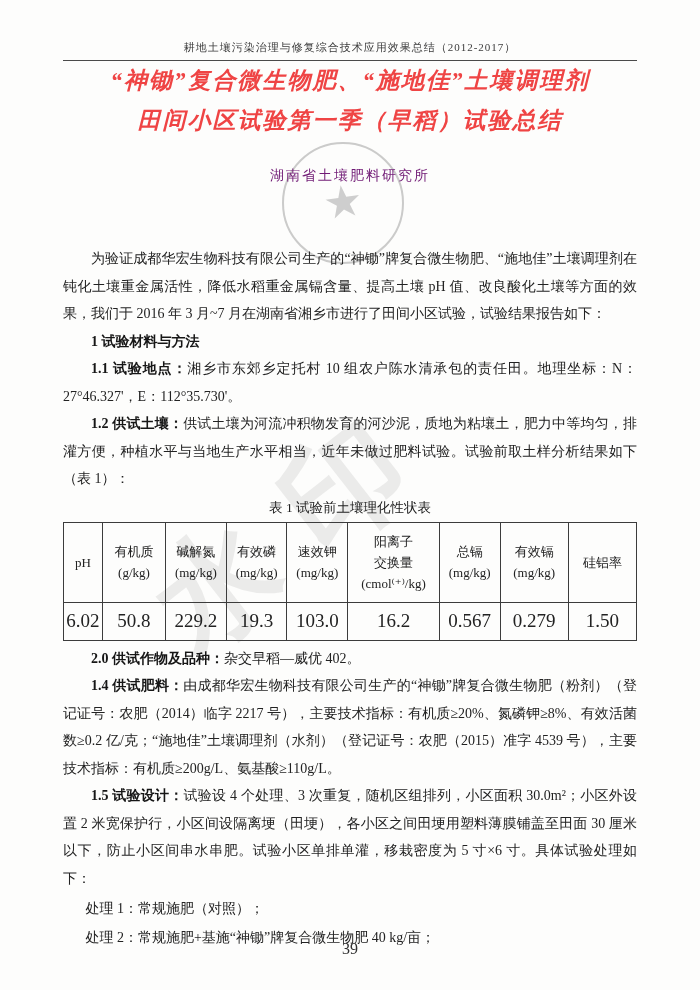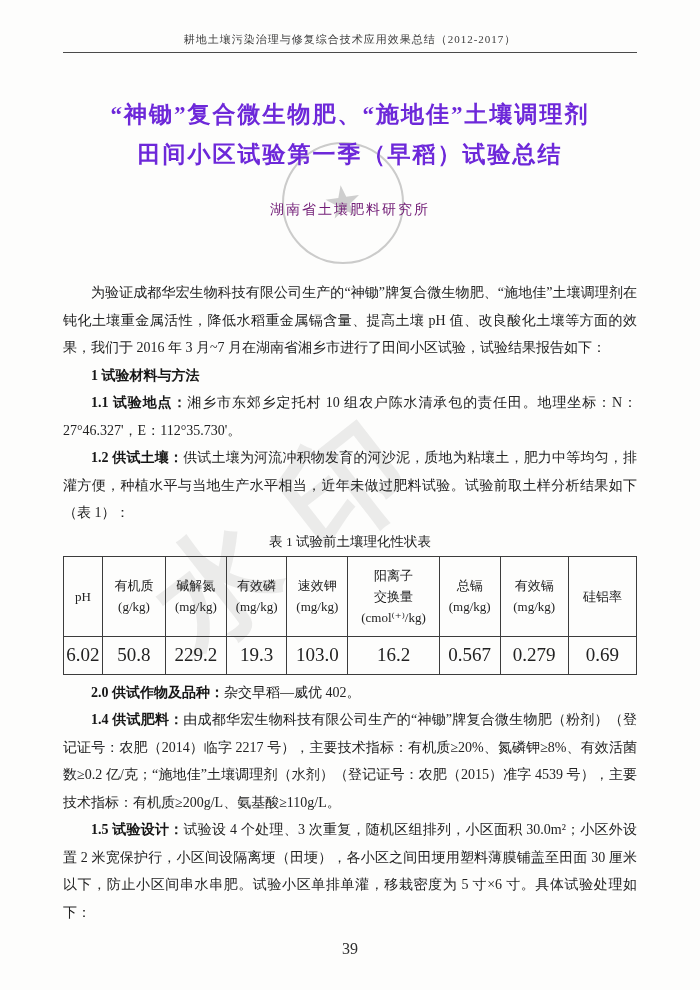--- a/index.html
+++ b/index.html
@@ -13,43 +13,43 @@
     margin: 0 auto;
     background: #fdfdfc;
     color: #1f1f1f;
     overflow: hidden;
   }
 
   .content {
     position: absolute;
     left: 63px;
     right: 63px;
-    top: 0;
+    top: 8px;
   }
 
   
   .running-header {
     margin-top: 32px;
     padding-bottom: 5px;
     border-bottom: 1.5px solid #4a4a4a;
     text-align: center;
     font-size: 11px;
     letter-spacing: 1px;
     color: #3c3c3c;
   }
 
   
   .doc-title {
-    margin-top: 42px;
     text-align: center;
     font-size: 23px;
     font-weight: 700;
     line-height: 40px;
     letter-spacing: 2px;
-    color: #6d28d9;
+    color: #ef4444;
+    font-style: italic;
   }
 
   .doc-author {
     margin-top: 26px;
     text-align: center;
     font-size: 14px;
     letter-spacing: 2px;
     color: #701a75;
   }
 
@@ -219,30 +219,34 @@
         <tbody>
           <tr>
             <td>6.02</td>
             <td>50.8</td>
             <td>229.2</td>
             <td>19.3</td>
             <td>103.0</td>
             <td>16.2</td>
             <td>0.567</td>
             <td>0.279</td>
-            <td>0.69</td>
+            <td>1.50</td>
           </tr>
         </tbody>
       </table>
 
       <p class="para" style="margin-top:4px"><b>2.0 供试作物及品种：</b><span>杂交早稻—威优 402。</span></p>
 
       <p class="para"><b>1.4 供试肥料：</b><span>由成都华宏生物科技有限公司生产的“神锄”牌复合微生物肥（粉剂）（登记证号：农肥（2014）临字 2217 号），主要技术指标：有机质≥20%、氮磷钾≥8%、有效活菌数≥0.2 亿/克；“施地佳”土壤调理剂（水剂）（登记证号：农肥（2015）准字 4539 号），主要技术指标：有机质≥200g/L、氨基酸≥110g/L。</span></p>
 
       <p class="para"><b>1.5 试验设计：</b><span>试验设 4 个处理、3 次重复，随机区组排列，小区面积 30.0m²；小区外设置 2 米宽保护行，小区间设隔离埂（田埂），各小区之间田埂用塑料薄膜铺盖至田面 30 厘米以下，防止小区间串水串肥。试验小区单排单灌，移栽密度为 5 寸×6 寸。具体试验处理如下：</span></p>
 
+      <div class="treatment-block">
+        <p class="treatment">处理 1：常规施肥（对照）；</p>
+        <p class="treatment">处理 2：常规施肥+基施“神锄”牌复合微生物肥 40 kg/亩；</p>
+      </div>
 
     </div>
   </div>
 
   <div class="page-number">39</div>
 
 </div>
 
 </body></html>

